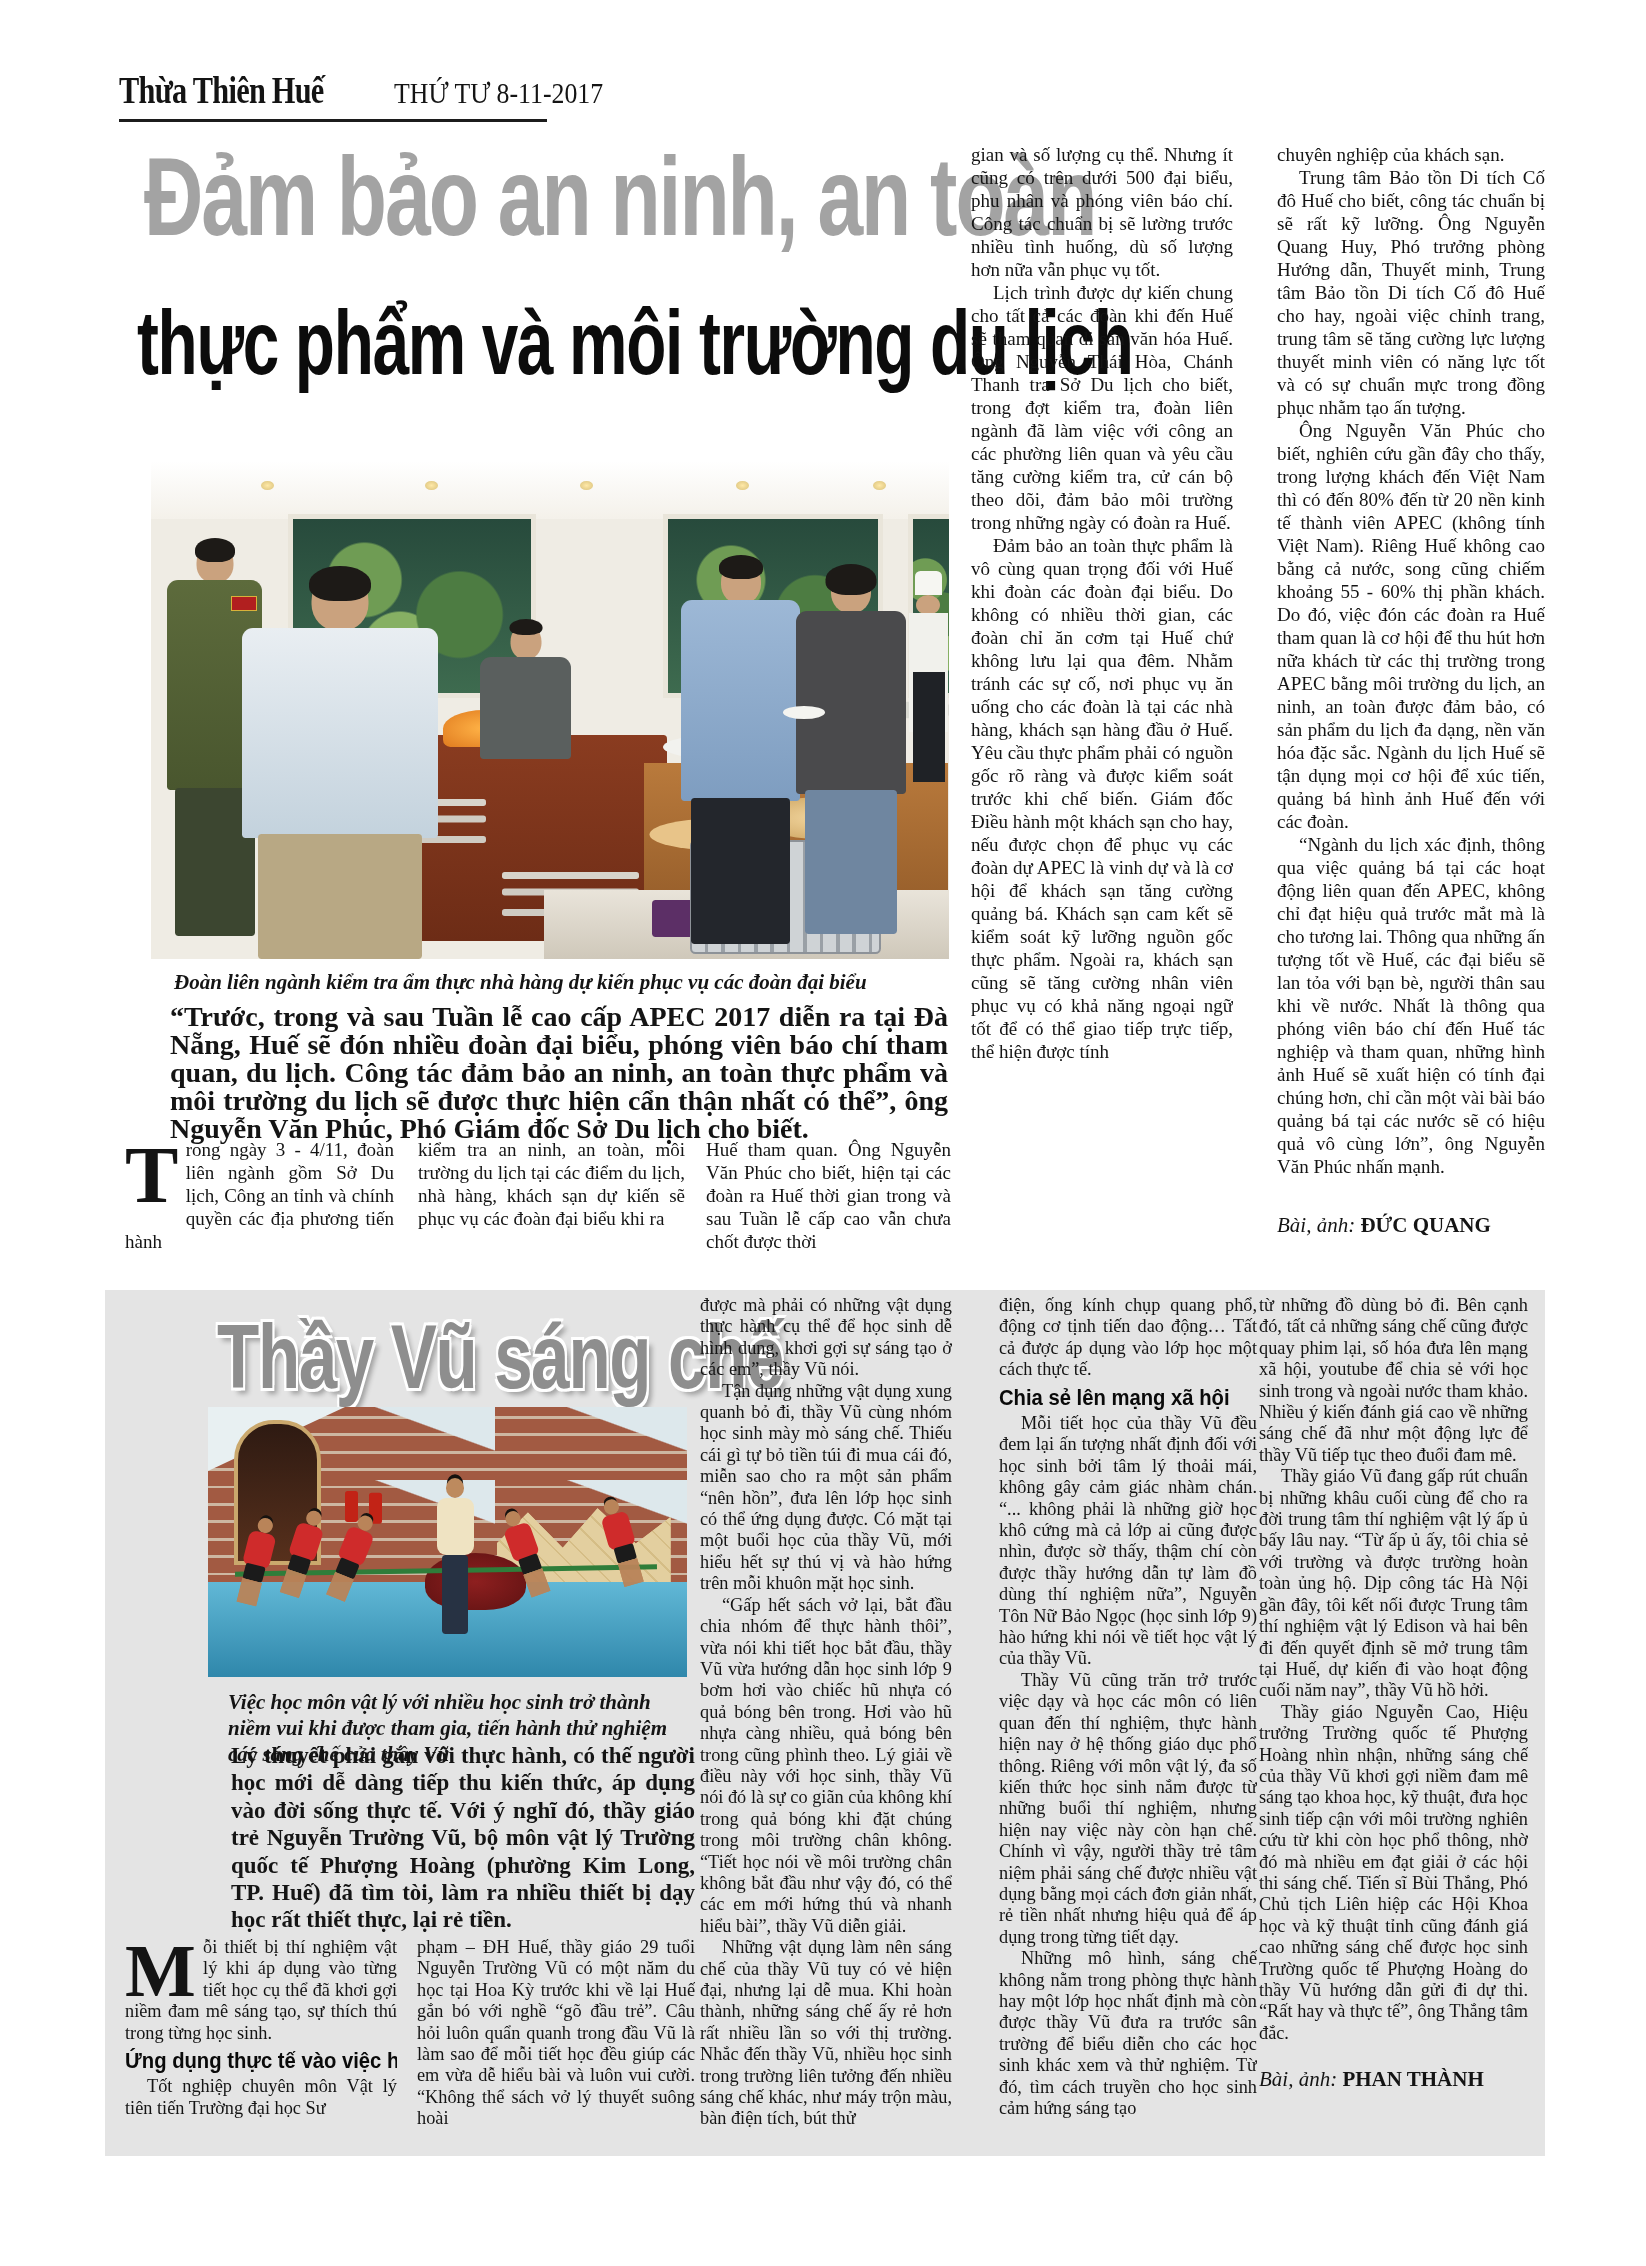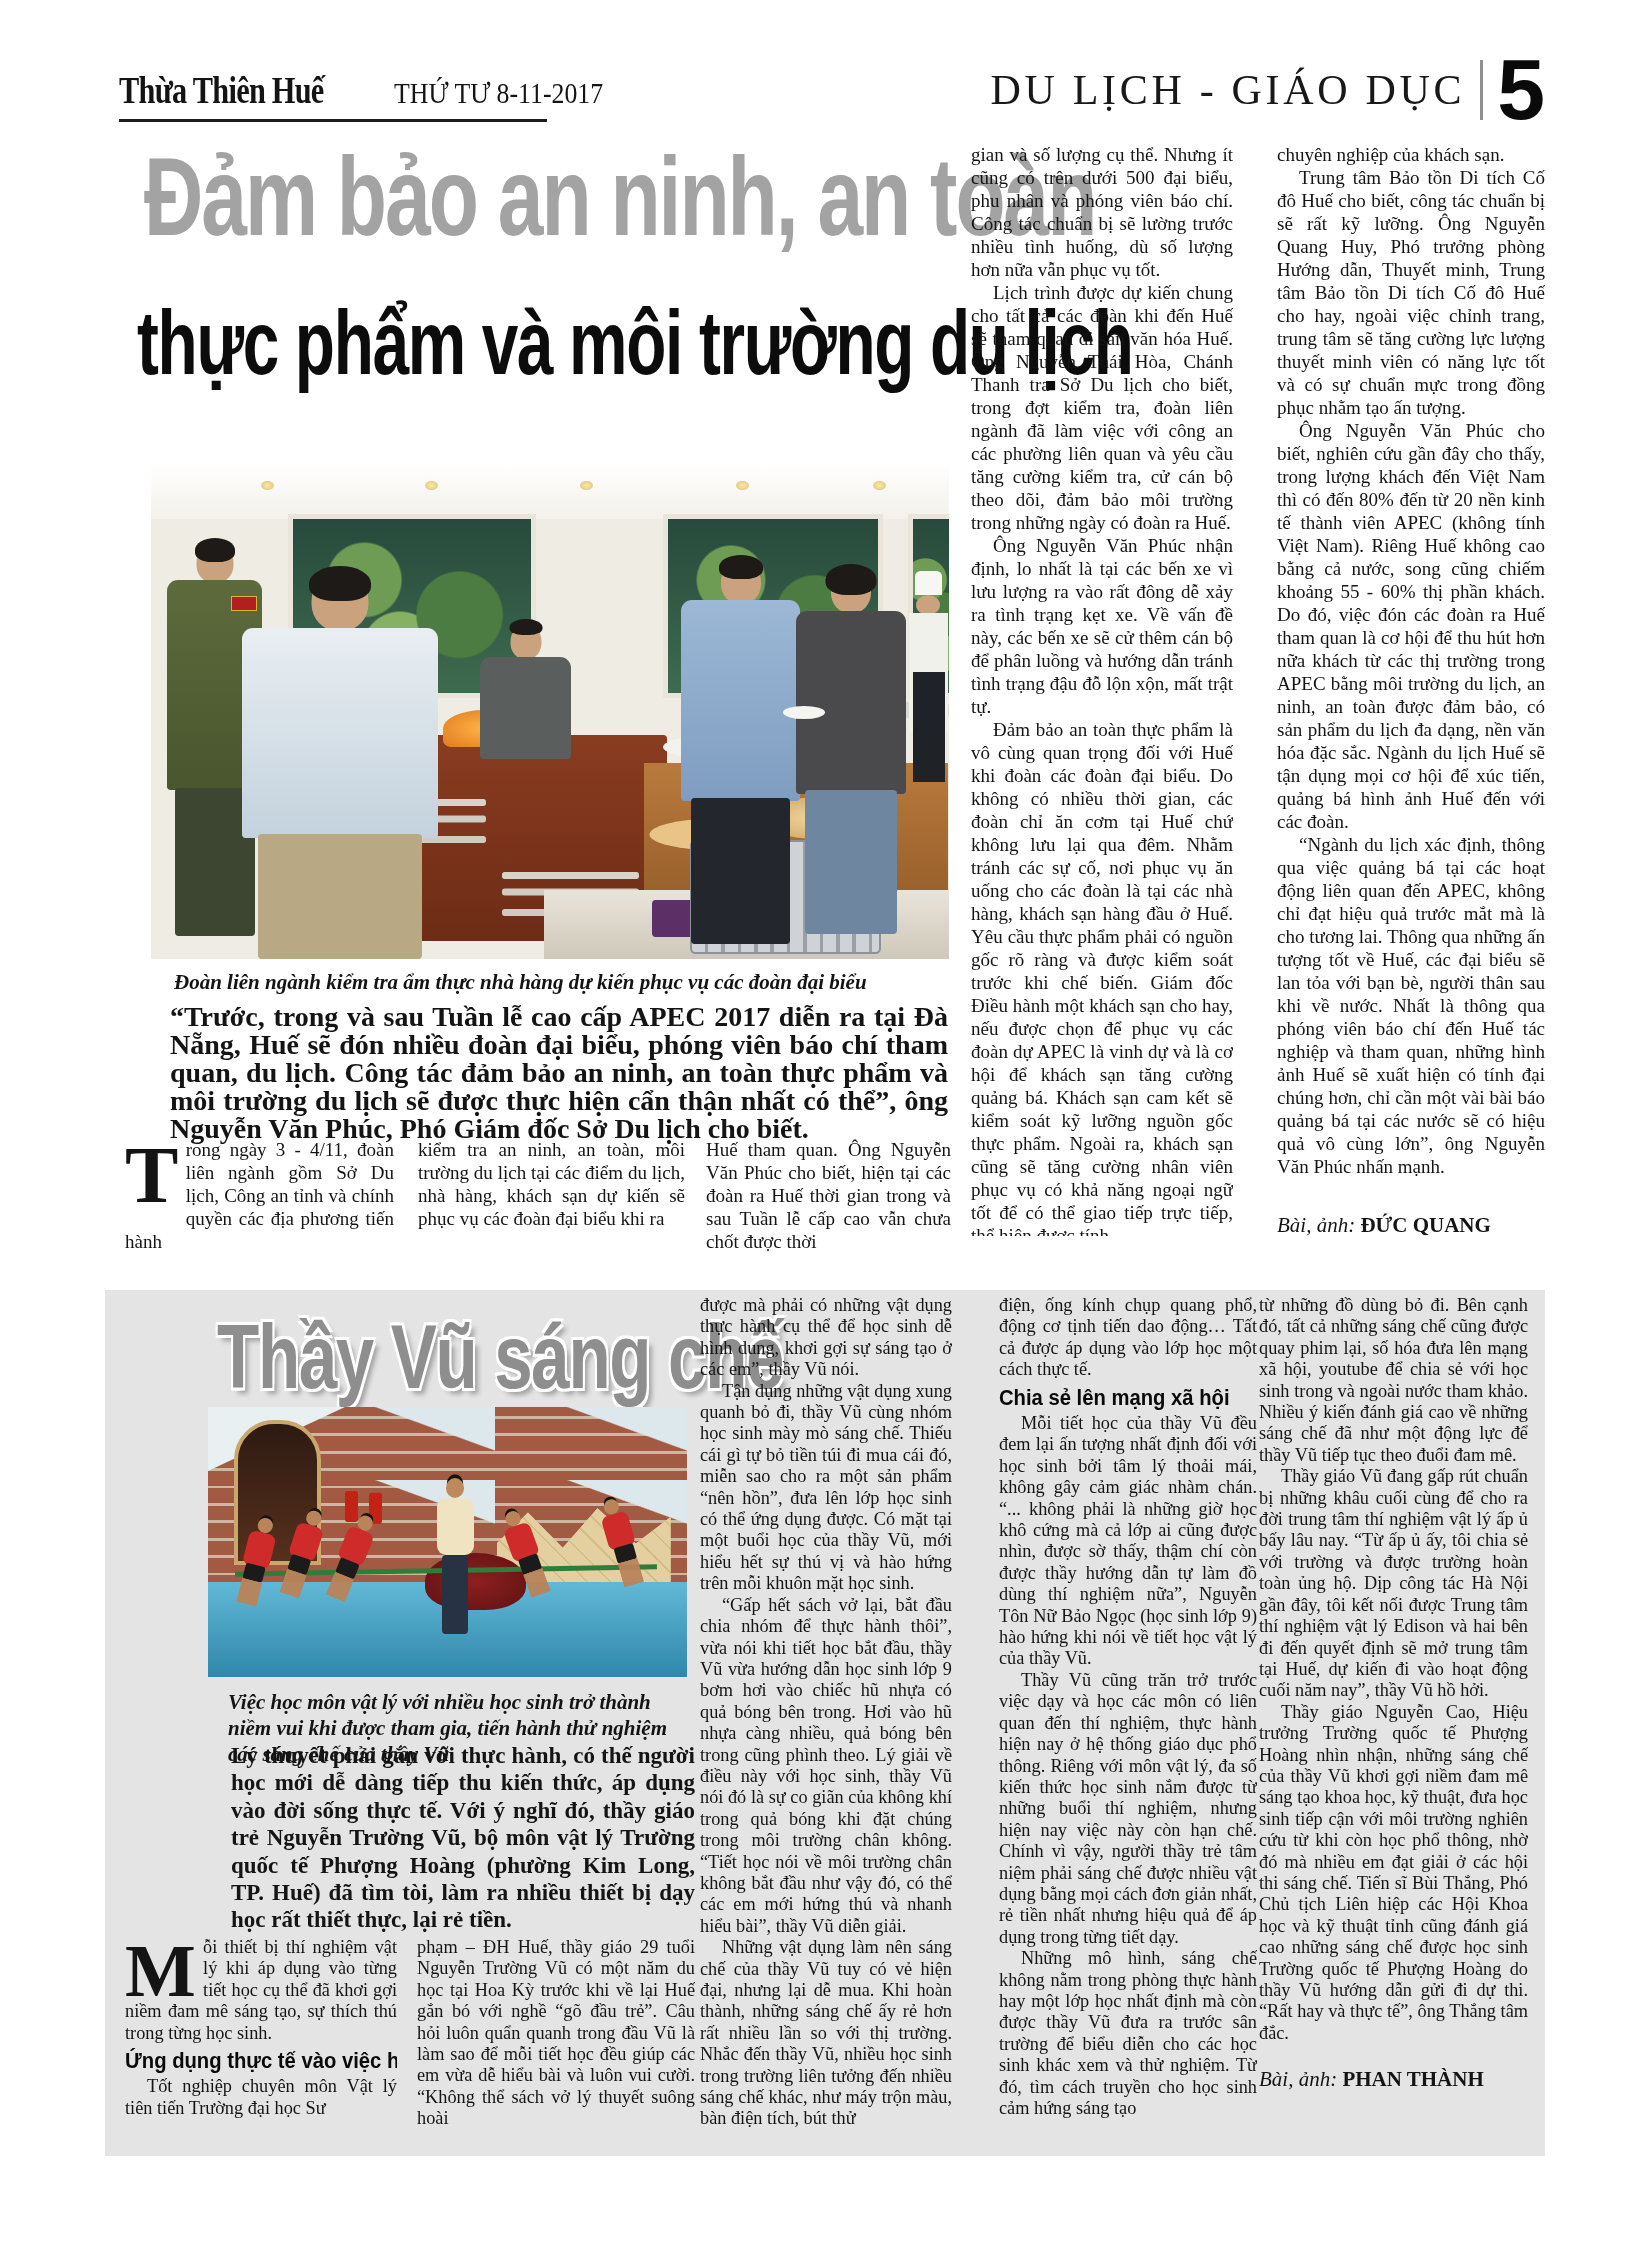--- a/index.html
+++ b/index.html
@@ -89,25 +89,20 @@
 </head>
 <body>
 
 <div id="page">
 
   <div class="abs hdr-left">
     <span class="masthead">Thừa Thiên Huế</span>
     <span class="hdr-date">THỨ TƯ 8-11-2017</span>
   </div>
   <div class="abs hdr-rule"></div>
-  <div class="abs hdr-right">
-    <span class="section-title">DU LỊCH - GIÁO DỤC</span>
-    <span class="hdr-vr"></span>
-    <span class="page-num">5</span>
-  </div>
 
   <div class="abs hl hl1a">Đảm bảo an ninh, an toàn</div>
   <div class="abs hl hl1b">thực phẩm và môi trường du lịch</div>
 
   <div class="abs photo1">
     <div class="p1-ceiling"></div>
     <div class="p1-light" style="left:110px"></div>
     <div class="p1-light" style="left:274px"></div>
     <div class="p1-light" style="left:429px"></div>
     <div class="p1-light" style="left:585px"></div>
@@ -173,21 +168,20 @@
   <div class="col m-col" style="left:125px;top:1138px;width:269px;height:130px">
     <span class="dropcap">T</span><span>rong ngày 3 - 4/11, đoàn liên ngành gồm Sở Du lịch, Công an tỉnh và chính quyền các địa phương tiến hành</span>
   </div>
   <div class="col m-col" style="left:418px;top:1138px;width:267px;height:130px">kiểm tra an ninh, an toàn, môi trường du lịch tại các điểm du lịch, nhà hàng, khách sạn dự kiến sẽ phục vụ các đoàn đại biểu khi ra</div>
   <div class="col m-col" style="left:706px;top:1138px;width:245px;height:130px">Huế tham quan. Ông Nguyễn Văn Phúc cho biết, hiện tại các đoàn ra Huế thời gian trong và sau Tuần lễ cấp cao vẫn chưa chốt được thời</div>
 
   <div class="col m-col" style="left:971px;top:143px;width:262px;height:1093px">
     <p class="cont">gian và số lượng cụ thể. Nhưng ít cũng có trên dưới 500 đại biểu, phu nhân và phóng viên báo chí. Công tác chuẩn bị sẽ lường trước nhiều tình huống, dù số lượng hơn nữa vẫn phục vụ tốt.</p>
     <div>
         <p>Lịch trình được dự kiến chung cho tất cả các đoàn khi đến Huế sẽ tham quan di sản văn hóa Huế. Ông Nguyễn Thái Hòa, Chánh Thanh tra Sở Du lịch cho biết, trong đợt kiểm tra, đoàn liên ngành đã làm việc với công an các phường liên quan và yêu cầu tăng cường kiểm tra, cử cán bộ theo dõi, đảm bảo môi trường trong những ngày có đoàn ra Huế.</p>
-        <p>Ông Nguyễn Văn Phúc nhận định, lo nhất là tại các bến xe vì lưu lượng ra vào rất đông dễ xảy ra tình trạng kẹt xe. Về vấn đề này, các bến xe sẽ cử thêm cán bộ để phân luồng và hướng dẫn tránh tình trạng đậu đỗ lộn xộn, mất trật tự.</p>
         <p>Đảm bảo an toàn thực phẩm là vô cùng quan trọng đối với Huế khi đoàn các đoàn đại biểu. Do không có nhiều thời gian, các đoàn chỉ ăn cơm tại Huế chứ không lưu lại qua đêm. Nhằm tránh các sự cố, nơi phục vụ ăn uống cho các đoàn là tại các nhà hàng, khách sạn hàng đầu ở Huế. Yêu cầu thực phẩm phải có nguồn gốc rõ ràng và được kiểm soát trước khi chế biến. Giám đốc Điều hành một khách sạn cho hay, nếu được chọn để phục vụ các đoàn dự APEC là vinh dự và là cơ hội để khách sạn tăng cường quảng bá. Khách sạn cam kết sẽ kiểm soát kỹ lưỡng nguồn gốc thực phẩm. Ngoài ra, khách sạn cũng sẽ tăng cường nhân viên phục vụ có khả năng ngoại ngữ tốt để có thể giao tiếp trực tiếp, thể hiện được tính</p>
       </div>
   </div>
   <div class="col m-col" style="left:1277px;top:143px;width:268px;height:1060px">
     <p class="cont">chuyên nghiệp của khách sạn.</p>
     <div>
         <p>Trung tâm Bảo tồn Di tích Cố đô Huế cho biết, công tác chuẩn bị sẽ rất kỹ lưỡng. Ông Nguyễn Quang Huy, Phó trưởng phòng Hướng dẫn, Thuyết minh, Trung tâm Bảo tồn Di tích Cố đô Huế cho hay, ngoài việc chỉnh trang, trung tâm sẽ tăng cường lực lượng thuyết minh viên có năng lực tốt và có sự chuẩn mực trong đồng phục nhằm tạo ấn tượng.</p>
         <p>Ông Nguyễn Văn Phúc cho biết, nghiên cứu gần đây cho thấy, trong lượng khách đến Việt Nam thì có đến 80% đến từ 20 nền kinh tế thành viên APEC (không tính Việt Nam). Riêng Huế không cao bằng cả nước, song cũng chiếm khoảng 55 - 60% thị phần khách. Do đó, việc đón các đoàn ra Huế tham quan là cơ hội để thu hút hơn nữa khách từ các thị trường trong APEC bằng môi trường du lịch, an ninh, an toàn được đảm bảo, có sản phẩm du lịch đa dạng, nền văn hóa đặc sắc. Ngành du lịch Huế sẽ tận dụng mọi cơ hội để xúc tiến, quảng bá hình ảnh Huế đến với các đoàn.</p>
         <p>“Ngành du lịch xác định, thông qua việc quảng bá tại các hoạt động liên quan đến APEC, không chỉ đạt hiệu quả trước mắt mà là cho tương lai. Thông qua những ấn tượng tốt về Huế, các đại biểu sẽ lan tỏa với bạn bè, người thân sau khi về nước. Nhất là thông qua phóng viên báo chí đến Huế tác nghiệp và tham quan, những hình ảnh Huế sẽ xuất hiện có tính đại chúng hơn, chỉ cần một vài bài báo quảng bá tại các nước sẽ có hiệu quả vô cùng lớn”, ông Nguyễn Văn Phúc nhấn mạnh.</p>
       </div>

